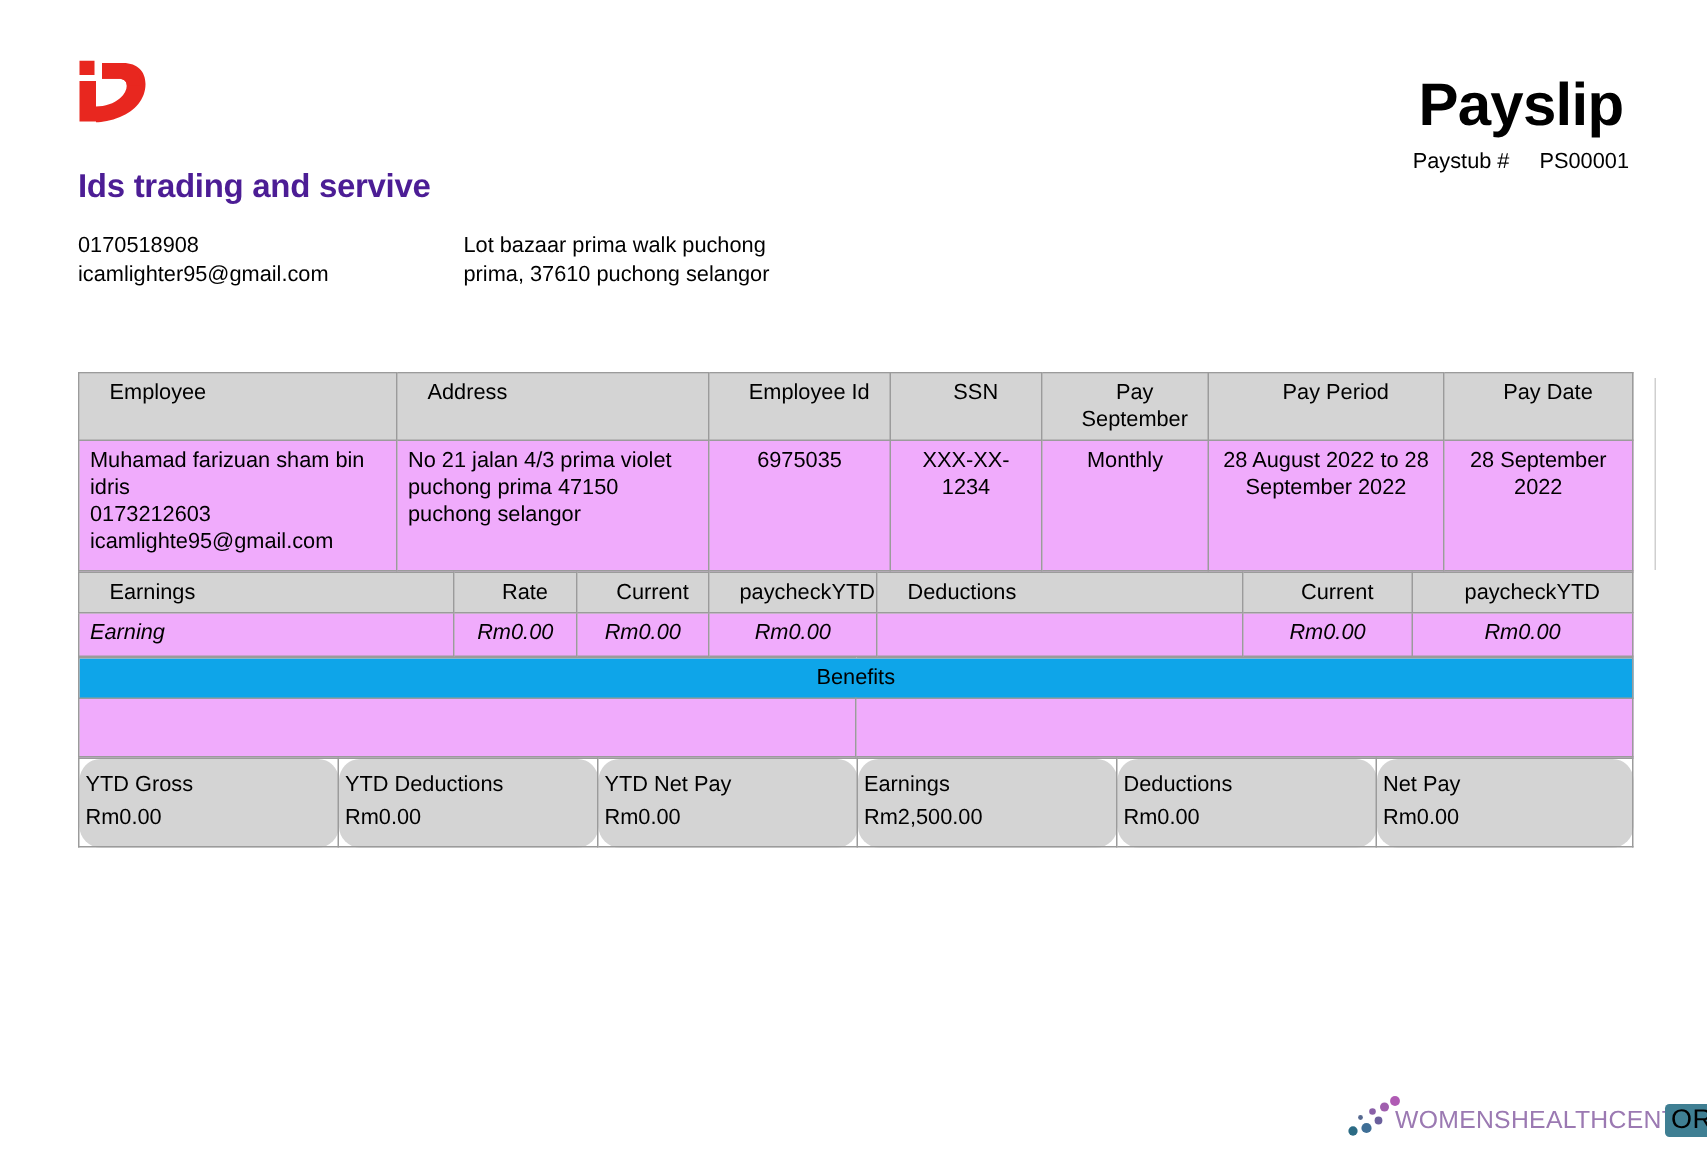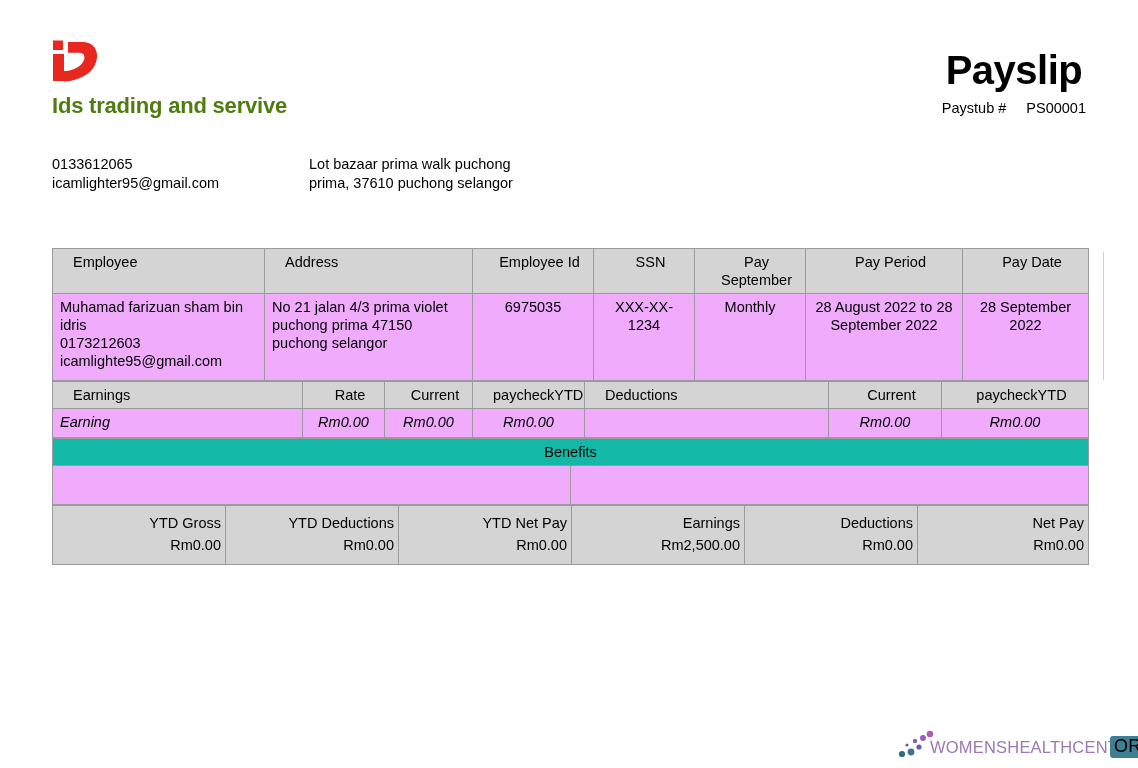--- a/index.html
+++ b/index.html
@@ -39,26 +39,26 @@
     width: 520px;
   }
 
   .logo {
     width: 46px;
     height: 42px;
     display: block;
   }
 
   .company-name {
-    margin-top: 12px;
+    margin-top: 30px;
     font-size: 22px;
     font-weight: bold;
     letter-spacing: -0.2px;
     line-height: 1.1;
-    color: #4d7c0f;
+    color: #4c1d95;
   }
 
   .contact-col {
     position: absolute;
     left: 0;
     top: 115px;
     font-size: 14.5px;
     line-height: 19px;
   }
 
@@ -120,31 +120,32 @@
   }
 
   .c { text-align: center; }
   .l { text-align: left; }
 
   .emp-body td { height: 78px; }
 
   .earn-row td { height: 20px; font-style: italic; }
 
   .benefits-title {
-    background: #14b8a6;
+    background: #0ea5e9;
     text-align: center;
   }
 
   .benefits-body td { height: 30px; }
 
   .summary td {
     background: #d4d4d4;
-    text-align: right;
+    text-align: left;
     padding: 6px 4px 8px 4px;
     line-height: 22px;
+    border-radius: 14px;
   }
   .summary .sum-label { display: block; }
   .summary .sum-value { display: block; }
 
   
   .edge-artifact {
     position: absolute;
     left: 1103px;
     top: 252px;
     width: 1px;
@@ -205,21 +206,21 @@
         <rect x="1" y="14" width="11" height="27" fill="#e8271f"></rect>
 
         <path d="M16 2 L30 2 C40 2 45 8 45 16 C45 26 38 34 28 38 C22 40.5 16 41.5 12 41.5 L12 31 C18 31 24 29 28 25.5 C31 22.8 32.5 19.8 32.5 17 C32.5 14 30.5 12.5 27 12.5 L16 12.5 Z" fill="#e8271f"></path>
         <path d="M16 2 L16 12.5 L27 12.5 C30.5 12.5 32.5 14 32.5 17 L42 17 C42 8.5 36.5 2 27 2 Z" fill="#e8271f"></path>
       </svg>
 
       <div class="company-name">Ids trading and servive</div>
     </div>
 
     <div class="contact-col">
-      <div>0133612065</div>
+      <div>0170518908</div>
       <div>icamlighter95@gmail.com</div>
     </div>
 
     <div class="address-col">
       <div>Lot bazaar prima walk puchong</div>
       <div>prima, 37610 puchong selangor</div>
     </div>
 
     <div class="title-block">
       <div class="doc-title">Payslip</div>

